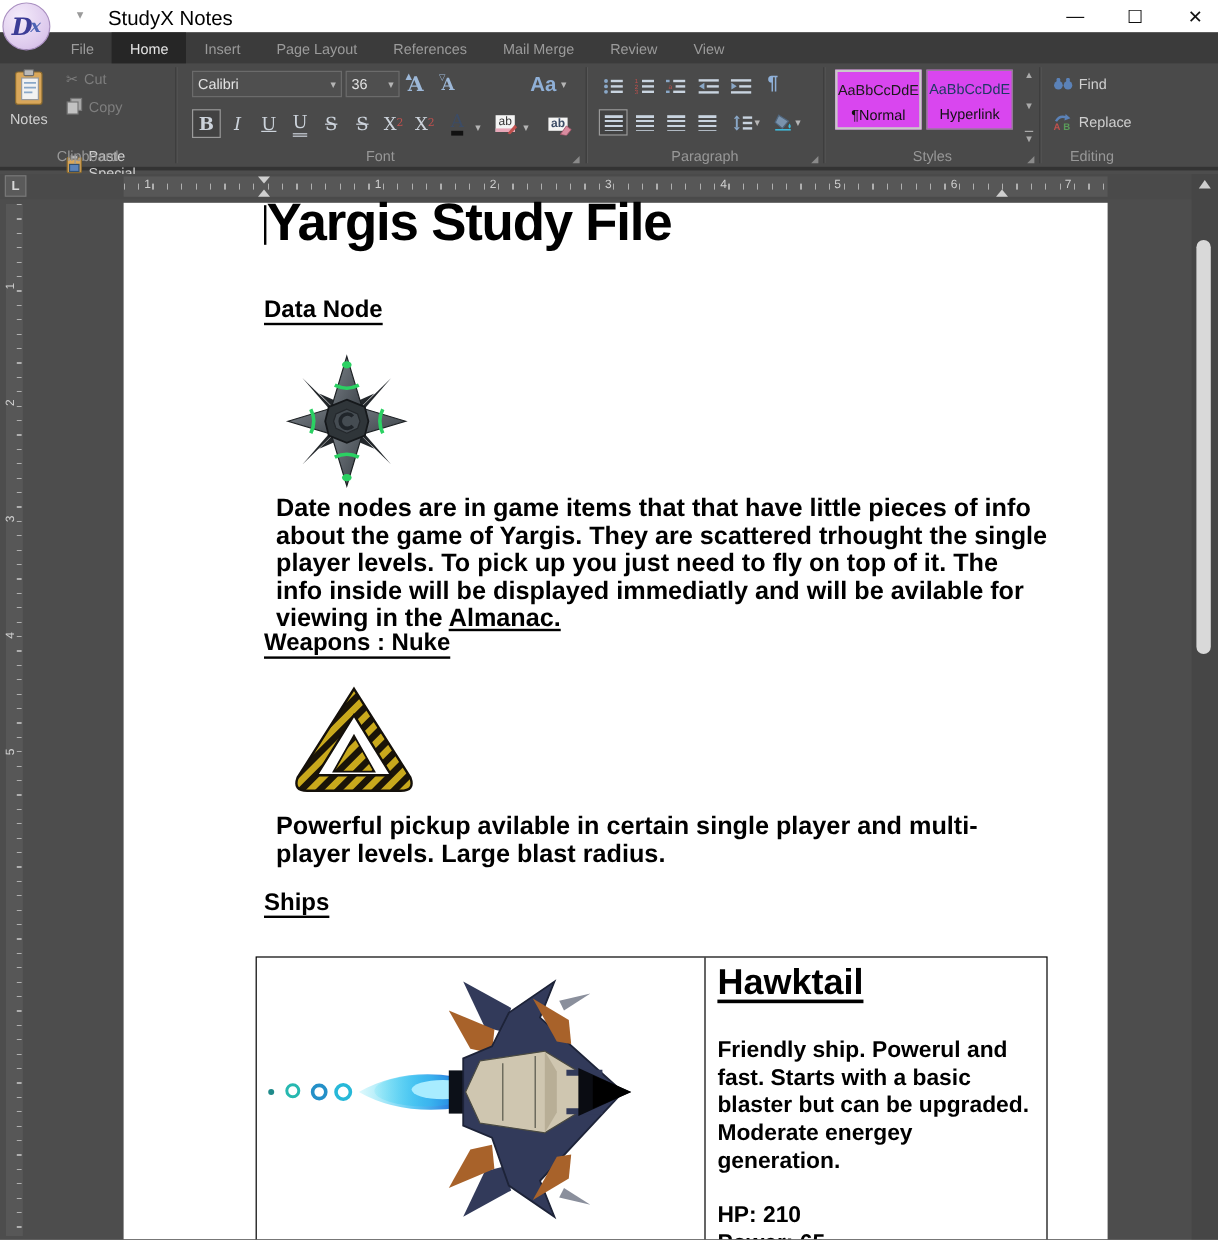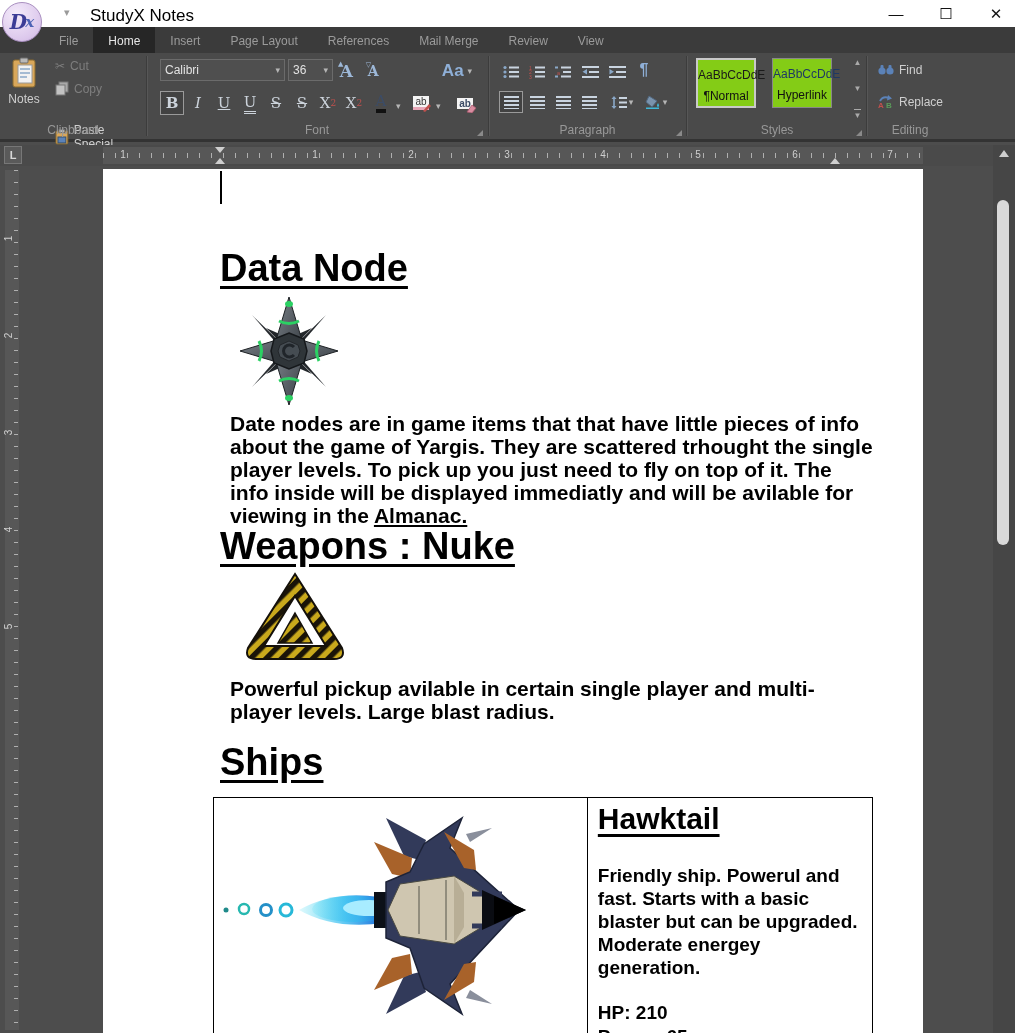--- a/index.html
+++ b/index.html
@@ -51,21 +51,21 @@
   .dd { position:absolute; color:#b5b5b5; font-size:9px; }
 
   .letterA { font-family:"DejaVu Serif", serif; color:#9db8d8; font-weight:bold; }
   .blue { color:#8fb0d8; }
 
   .alicon { display:inline-block; width:15px; height:13px;
     background:repeating-linear-gradient(to bottom, #c9d4e0 0 2px, transparent 2px 4px); }
   .pbtn { position:absolute; width:24px; height:22px; display:flex; align-items:center; justify-content:center; }
   .pbtn.pressed { background:#424242; border:1px solid #9a9a9a; }
 
-  .stylecard { position:absolute; top:5px; width:60px; height:50px; background:#84cc16;
+  .stylecard { position:absolute; top:5px; width:72px; height:50px; background:#d946ef;
     border:1px solid #888; text-align:center; }
   .stylecard.sel { border:2px solid #c9c9c9; }
   .stylecard .sample { font-size:12px; margin-top:8px; color:#1a1a1a; }
   .stylecard .sample.link { color:#1f3864; }
   .stylecard .sname { font-size:12px; color:#111; margin-top:7px; }
   .styles-scroll { position:absolute; right:2px; top:5px; width:13px; height:62px;
     display:flex; flex-direction:column; align-items:center; justify-content:space-between;
     color:#aaa; font-size:8px; }
   .styles-scroll .more { border-top:1px solid #aaa; padding-top:1px; }
 
@@ -89,21 +89,21 @@
   .docarea { position:absolute; left:0; top:166px; width:1015px; height:867px; background:#4d4d4d; overflow:hidden; }
   .vruler { position:absolute; left:5px; top:4px; width:14px; height:860px; background:#575757;
     background-image:repeating-linear-gradient(to bottom, rgba(205,205,205,.75) 0 1px, transparent 1px 12px);
     background-size:4px 860px; background-position:9px 0; background-repeat:no-repeat; }
   .vnum { position:absolute; left:1px; transform:rotate(270deg); font-size:10px; color:#cfcfcf; }
 
   .page { position:absolute; left:103px; top:3px; width:820px; height:864px; background:#ffffff;
     color:#000; font-weight:bold; }
   .caret { position:absolute; left:117px; top:2px; width:2px; height:33px; background:#000; }
   .doc-title { position:absolute; left:119px; top:-8px; font-size:44px; letter-spacing:-1px; }
-  .h2 { position:absolute; font-size:38px; text-decoration:underline; text-underline-offset:5px; }
+  .h2 { position:absolute; font-size:20px; text-decoration:underline; text-underline-offset:5px; }
   .body-p { position:absolute; left:127px; width:643px; font-size:21px; line-height:23px; }
   .ulink { text-decoration:underline; }
 
   .ships-table { position:absolute; left:110px; top:628px; width:660px; height:300px;
     border:1.5px solid #000; display:flex; }
   .cell-img { width:375px; border-right:1.5px solid #000; position:relative; }
   .cell-txt { width:285px; padding:2px 10px; position:relative; }
   .ship-h { font-size:30px; text-decoration:underline; text-underline-offset:5px; margin-top:2px; }
   .ship-desc { margin-top:28px; font-size:19px; line-height:23px; }
   .ship-stats { margin-top:22px; font-size:19px; line-height:23.5px; }
@@ -404,20 +404,21 @@
     <div class="vruler">
       <span class="vnum" style="top:63px">1</span>
       <span class="vnum" style="top:160px">2</span>
       <span class="vnum" style="top:257px">3</span>
       <span class="vnum" style="top:354px">4</span>
       <span class="vnum" style="top:451px">5</span>
     </div>
 
     <div class="page">
       <div class="caret"></div>
+      <div class="doc-title">Yargis Study File</div>
 
       <div class="h2" style="left:117px;top:78px;">Data Node</div>
 
       <svg style="position:absolute;left:135px;top:126px;" width="102" height="112" viewBox="0 0 102 112">
         <defs>
           <linearGradient id="nodeg" x1="0" y1="0" x2="1" y2="1">
             <stop offset="0" stop-color="#7a8188"></stop>
               <stop offset="1" stop-color="#3a4046"></stop>
           </linearGradient>
         </defs>

